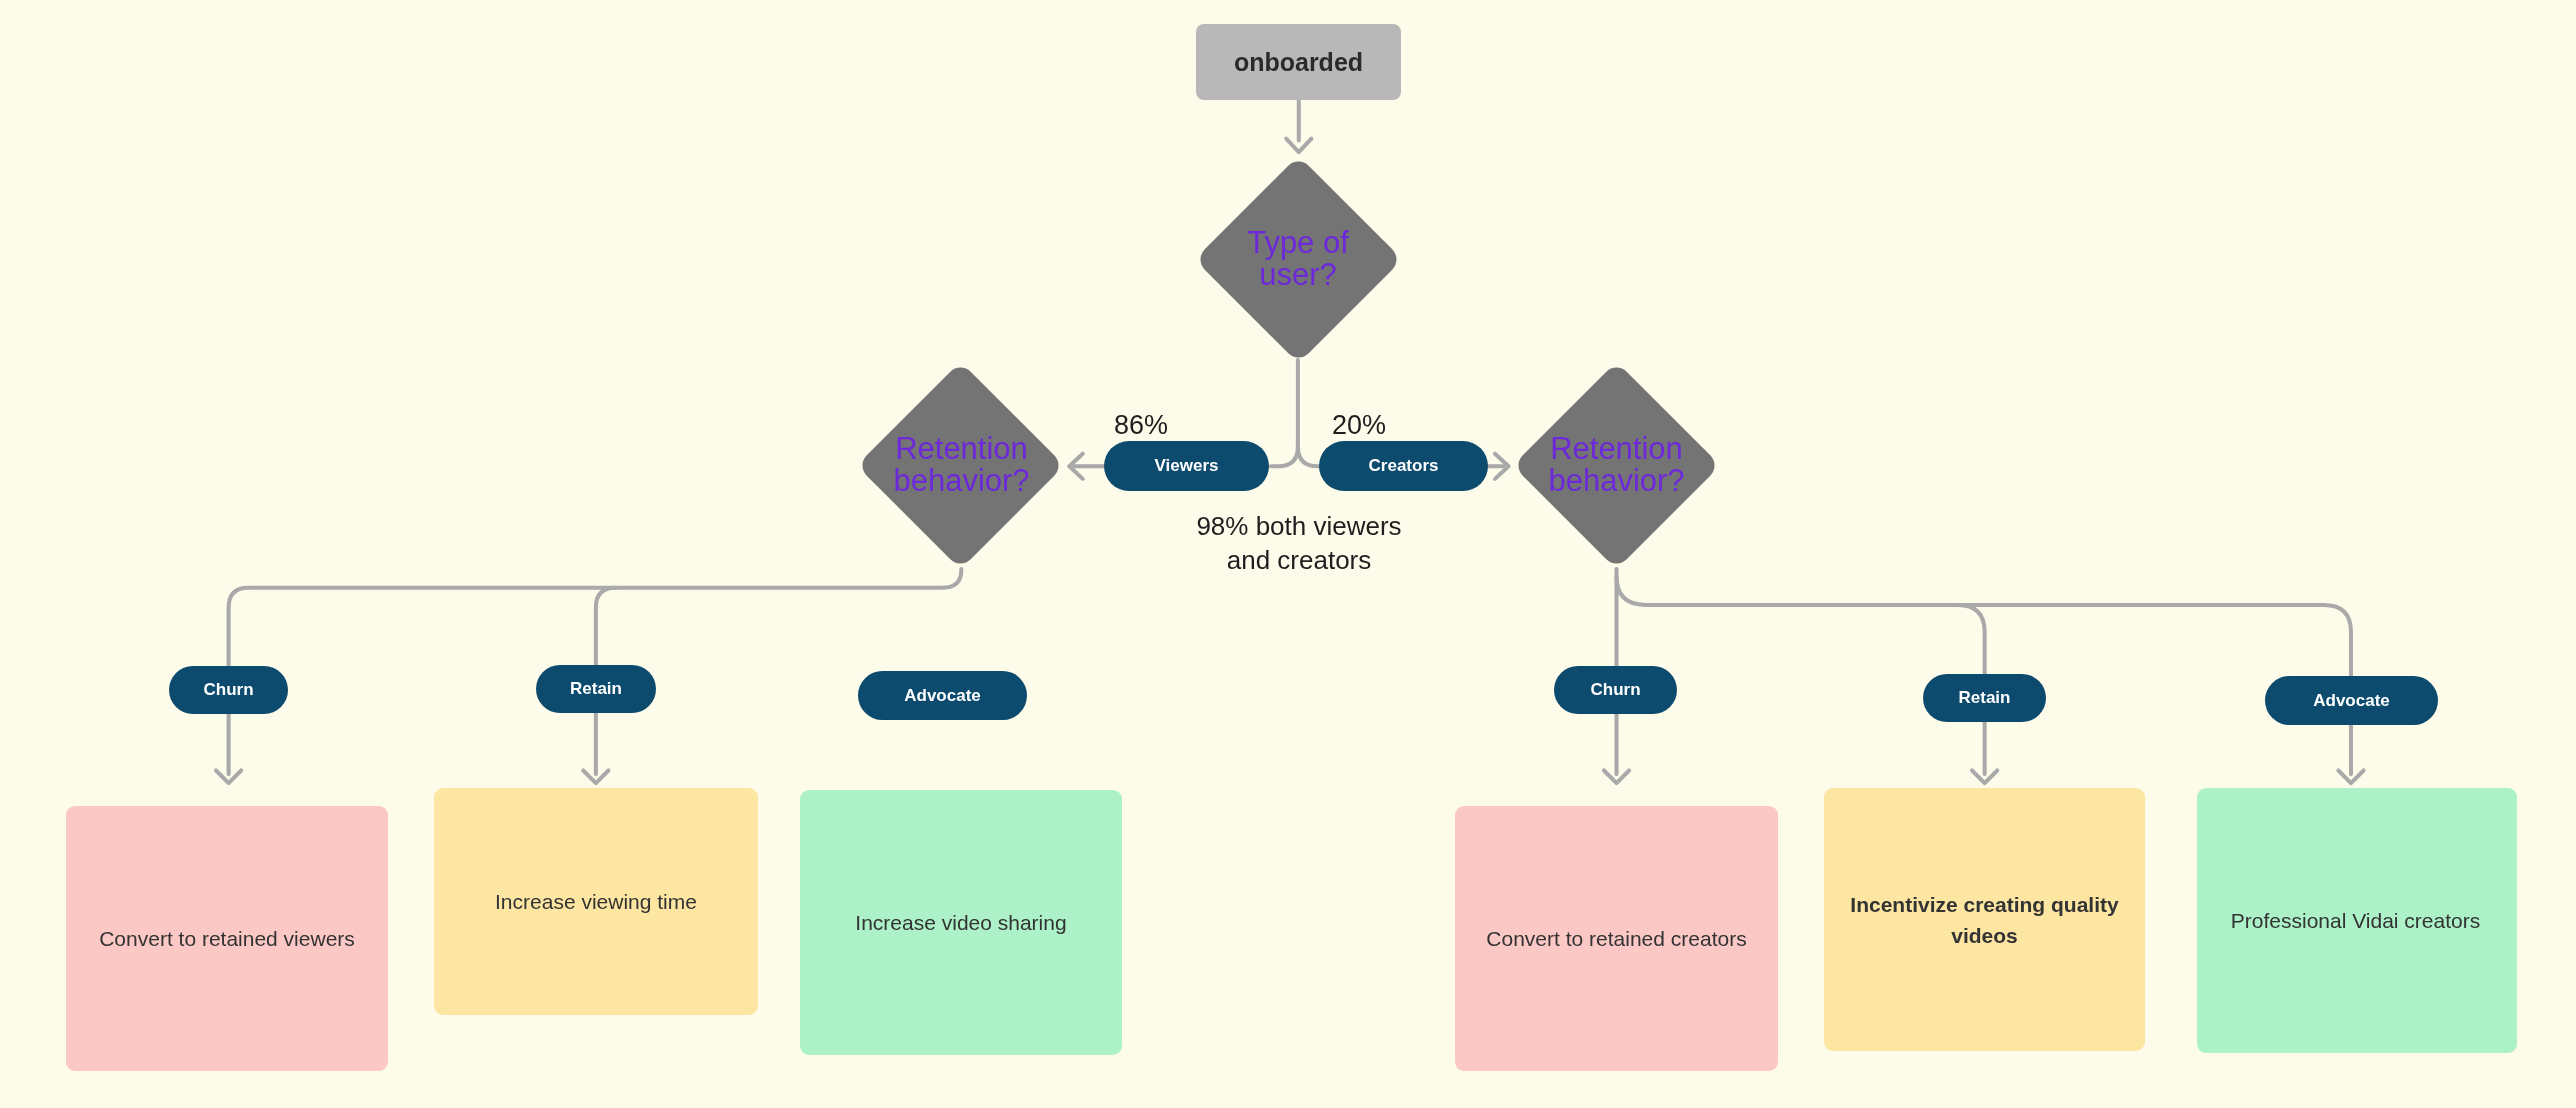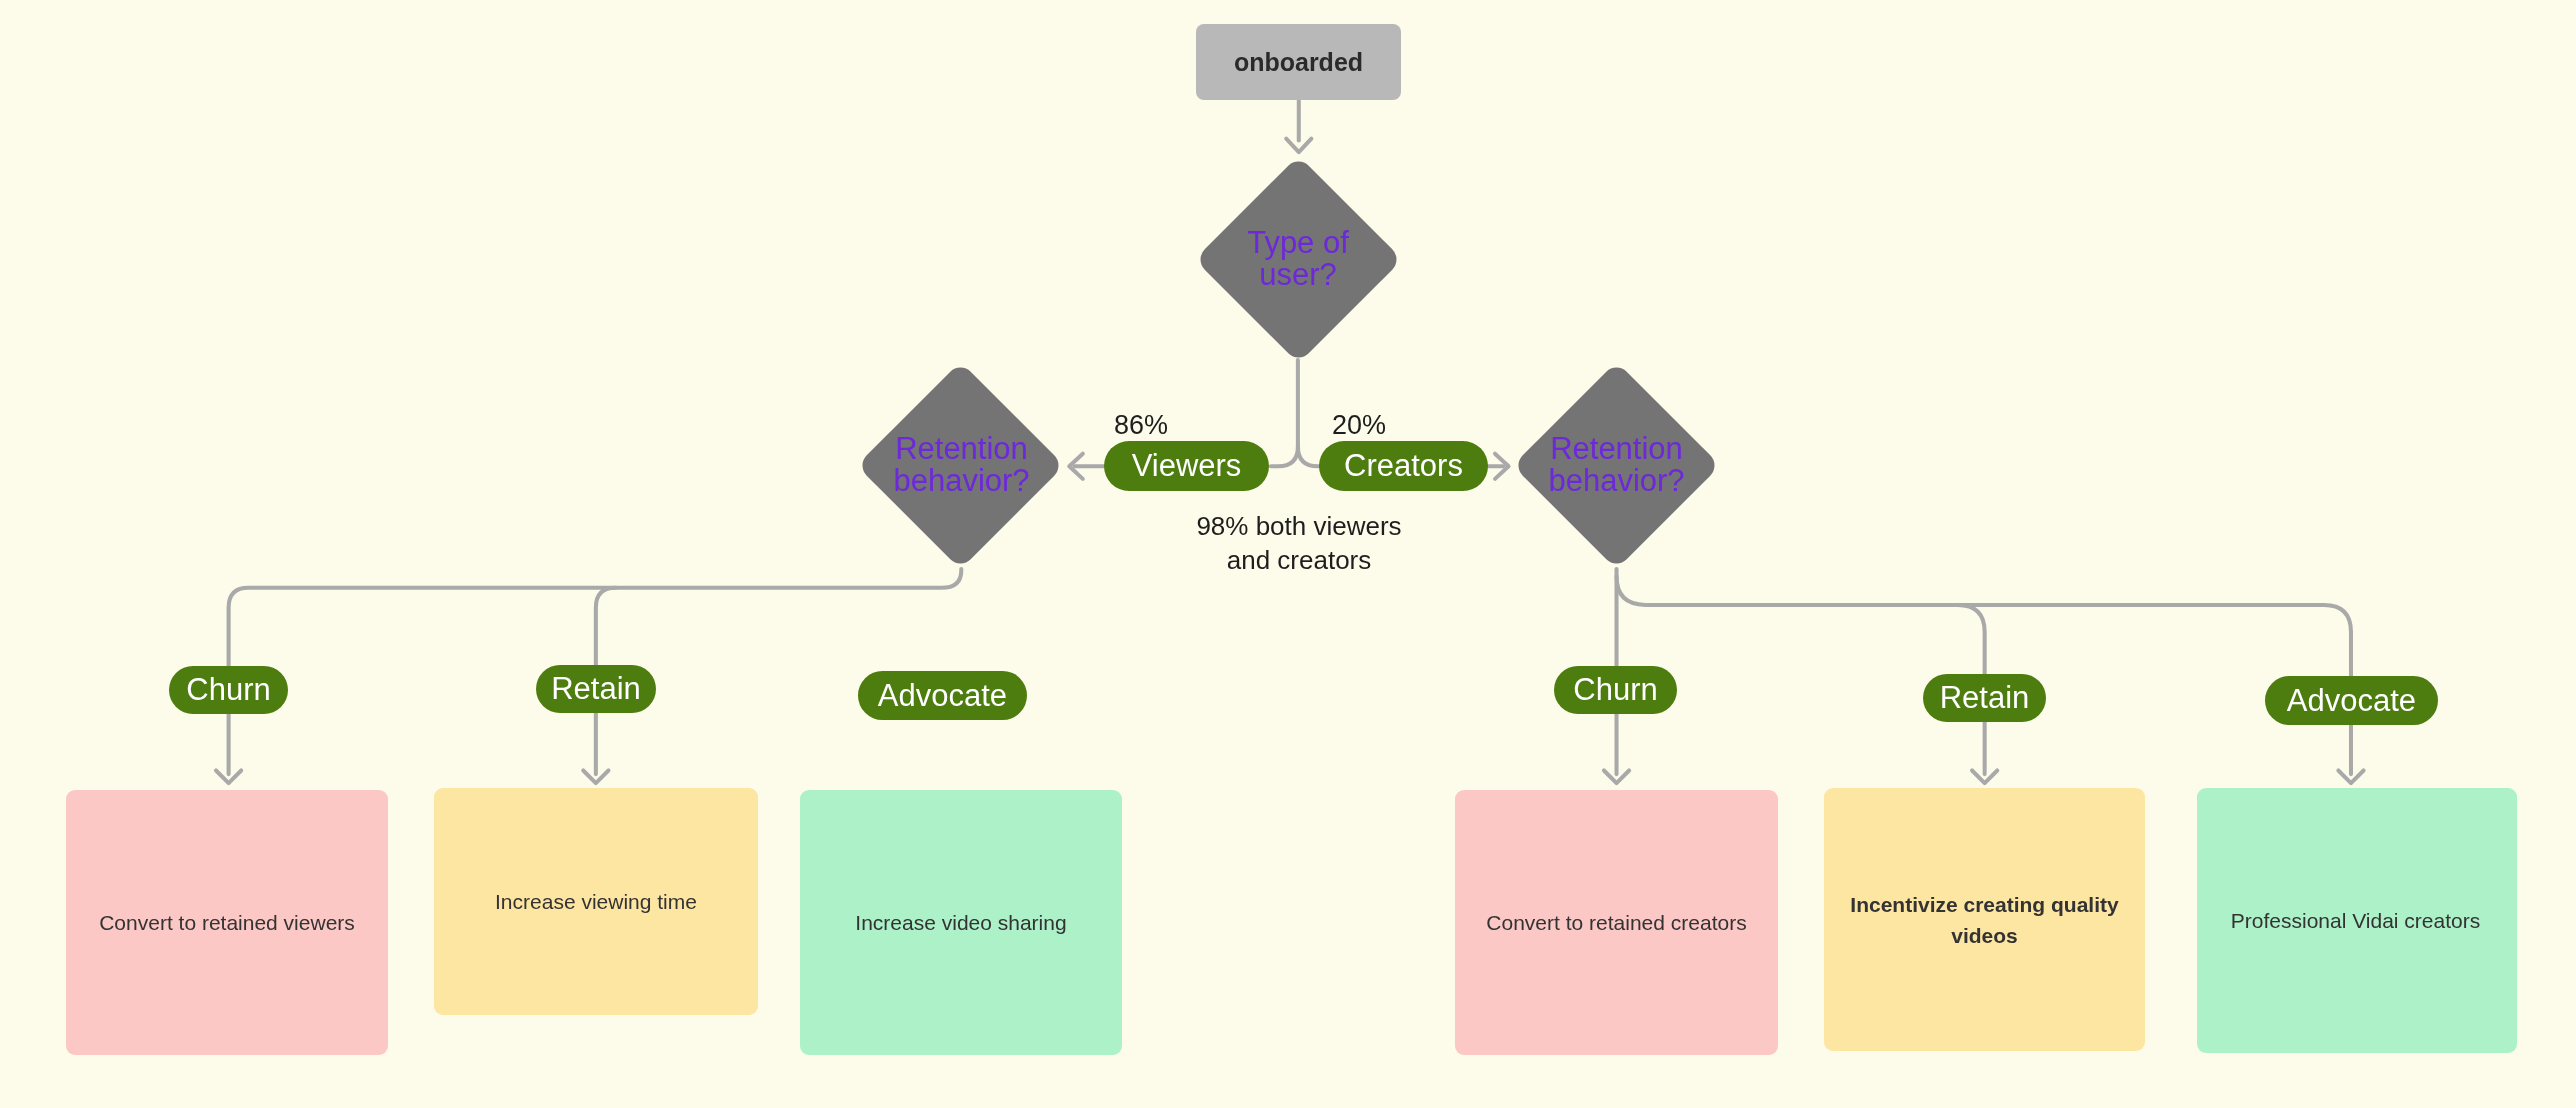--- a/index.html
+++ b/index.html
@@ -38,40 +38,40 @@
   .diamond-label {
     position: absolute; z-index: 3;
     width: 153px;
     text-align: center;
     color: #6d28d9;
     font-size: 31px; line-height: 32px; font-weight: 400;
   }
   .diamond-label.narrow { width: 108px; }
 
   .pill {
-    background: #4d7c0f;
+    background: #0c4a6e;
     border-radius: 25px;
     display: flex; align-items: center; justify-content: center;
-    color: #FFFFFF; font-size: 31px; font-weight: 400;
+    color: #FFFFFF; font-size: 17px; font-weight: 700;
   }
   .percent {
     font-size: 27px; font-weight: 500; color: #1E1E1E;
   }
   .note {
     text-align: center;
     font-size: 26px; line-height: 34px; font-weight: 500; color: #1E1E1E;
   }
   .leaf {
     border-radius: 9px;
     display: flex; align-items: center; justify-content: center;
     text-align: center;
     font-size: 21px; line-height: 31px; font-weight: 500; color: #333333;
     padding: 0 20px;
   }
-  .leaf.pink   { background: #FBC8C6; }
+  .leaf.pink   { background: #FBC8C6; margin-top: 16px; }
   .leaf.yellow { background: #FDE5A2; }
   .leaf.green  { background: #ACF1C7; }
 </style>
 </head>
 <body>
 
 <div class="canvas">
 
   <svg class="svg-layer" viewBox="0 0 2862 1232" xmlns="http://www.w3.org/2000/svg">
     <g stroke="#A9A9A9" stroke-width="4.5" fill="none" stroke-linecap="round" stroke-linejoin="round">

